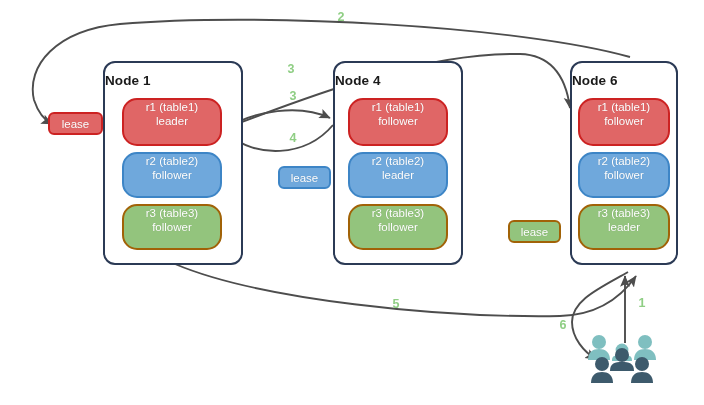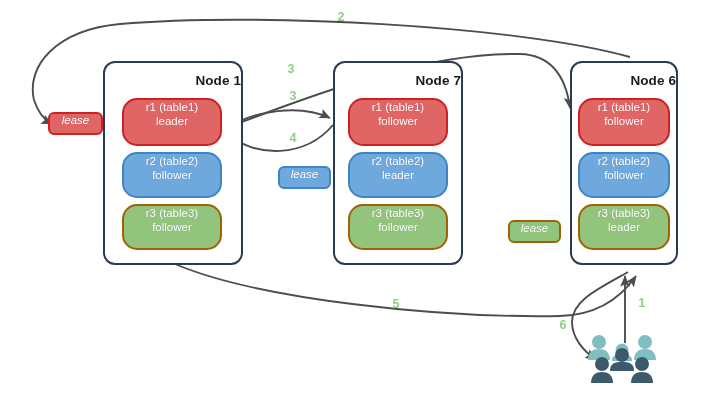--- a/index.html
+++ b/index.html
@@ -33,21 +33,21 @@
     border: 2px solid #2b3a55;
     border-radius: 12px;
     background: #ffffff;
     box-sizing: border-box;
   }
   .node-title {
     position: absolute;
     left: 0;
     right: 0;
     top: 10px;
-    text-align: right;
+    text-align: left;
     font-size: 13.5px;
     font-weight: bold;
     color: #1a1a1a;
     letter-spacing: 0.1px;
   }
   .replica {
     position: absolute;
     border-radius: 15px;
     box-sizing: border-box;
     display: flex;
@@ -70,26 +70,25 @@
   }
   .rep-green {
     background: #93c47d;
     border: 2px solid #a16207;
   }
   .lease-box {
     position: absolute;
     border-radius: 6px;
     box-sizing: border-box;
     display: flex;
-    align-items: flex-start;
+    align-items: center;
     justify-content: center;
     color: #ffffff;
     font-size: 11.5px;
     text-shadow: 0 0 1px rgba(0,0,0,.18);
-    font-style: italic;
   }
   .step-label {
     position: absolute;
     color: #8fce84;
     font-size: 12.5px;
     font-weight: bold;
     text-align: center;
     width: 20px;
   }
   #users-icon {
@@ -137,21 +136,21 @@
   <div class="replica rep-blue" style="left:122px; top:152px; width:100px; height:46px;">
     <span>r2 (table2)</span>
     <span>follower</span>
   </div>
   <div class="replica rep-green" style="left:122px; top:204px; width:100px; height:46px;">
     <span>r3 (table3)</span>
     <span>follower</span>
   </div>
 
   <div class="node-box" style="left:333px; top:61px; width:130px; height:204px;">
-    <div class="node-title">Node 7</div>
+    <div class="node-title">Node 4</div>
   </div>
   <div class="replica rep-red" style="left:348px; top:98px; width:100px; height:48px;">
     <span>r1 (table1)</span>
     <span>follower</span>
   </div>
   <div class="replica rep-blue" style="left:348px; top:152px; width:100px; height:46px;">
     <span>r2 (table2)</span>
     <span>leader</span>
   </div>
   <div class="replica rep-green" style="left:348px; top:204px; width:100px; height:46px;">

